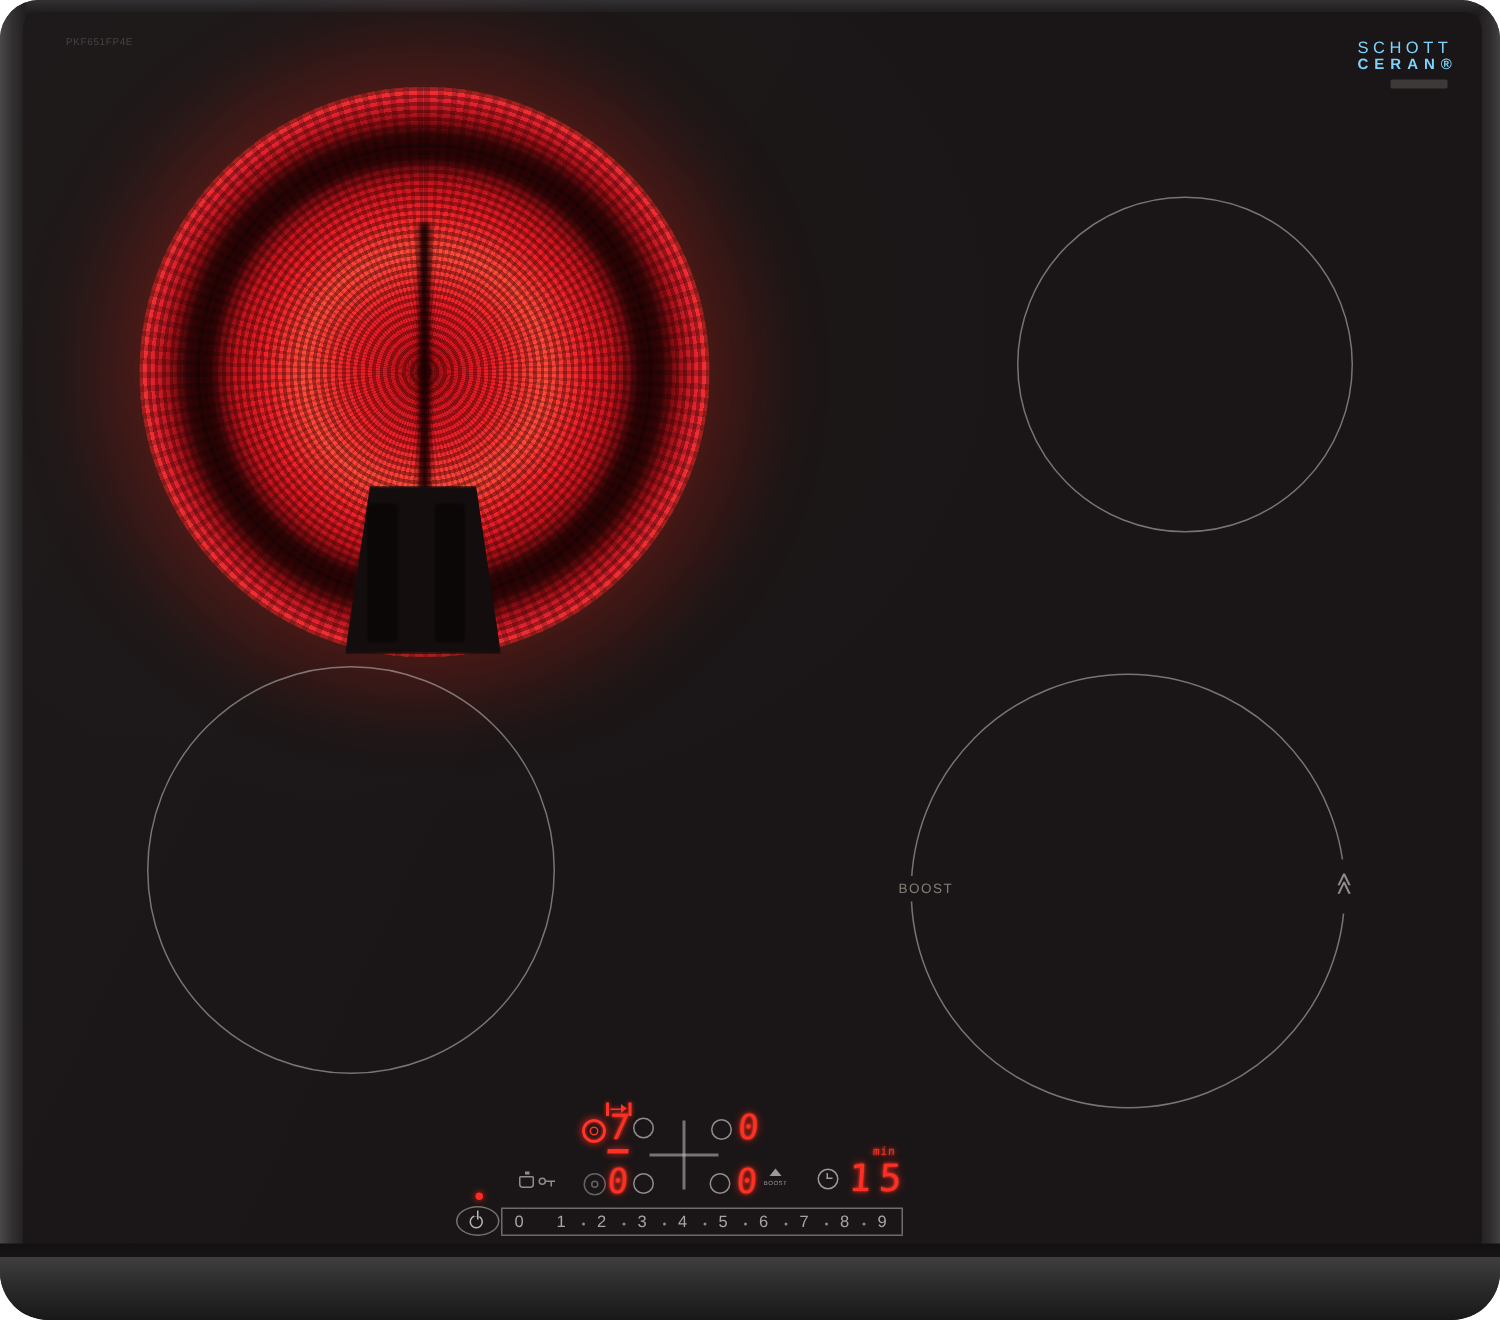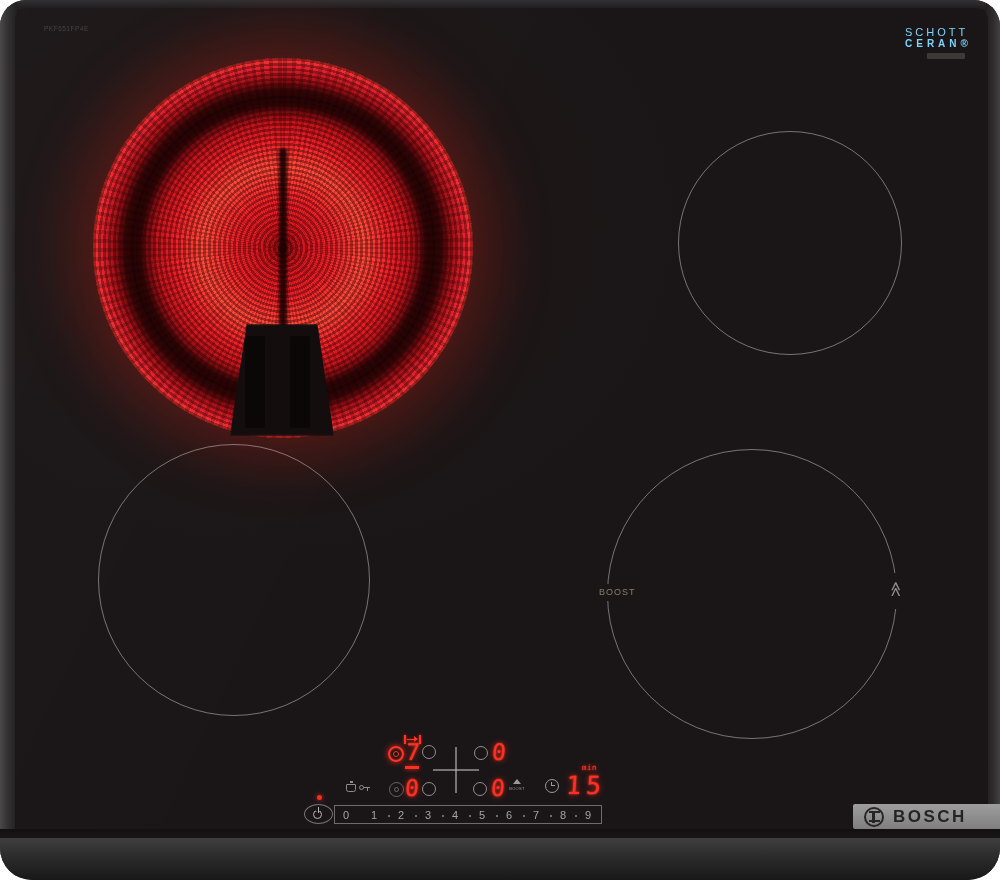--- a/index.html
+++ b/index.html
@@ -263,20 +263,14 @@
       <span class="dot" style="left:108px;"></span>
       <span class="dot" style="left:135px;"></span>
       <span class="dot" style="left:162px;"></span>
       <span class="dot" style="left:189px;"></span>
       <span class="dot" style="left:216px;"></span>
       <span class="dot" style="left:241px;"></span>
     </div>
 
     <div class="front-seam"></div>
     <div class="front-trim"></div>
-    <div class="bosch-badge">
-      <div class="bosch-logo">
-        <span class="bar"></span>
-      </div>
-      <div class="bosch-word">BOSCH</div>
-    </div>
   </div>
 </div>
 
 </body></html>

